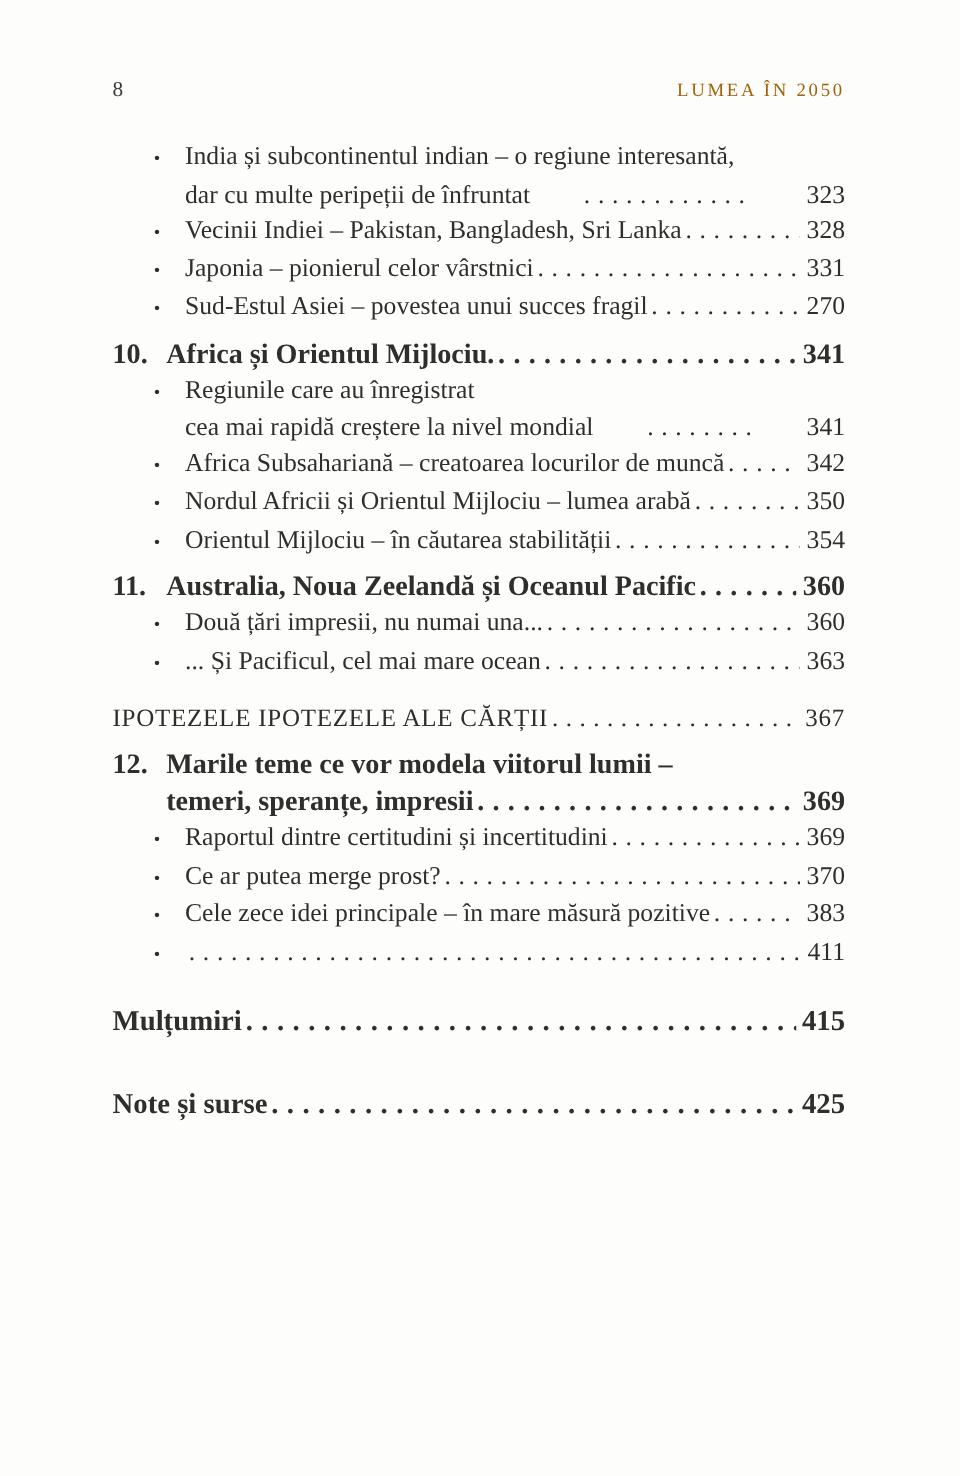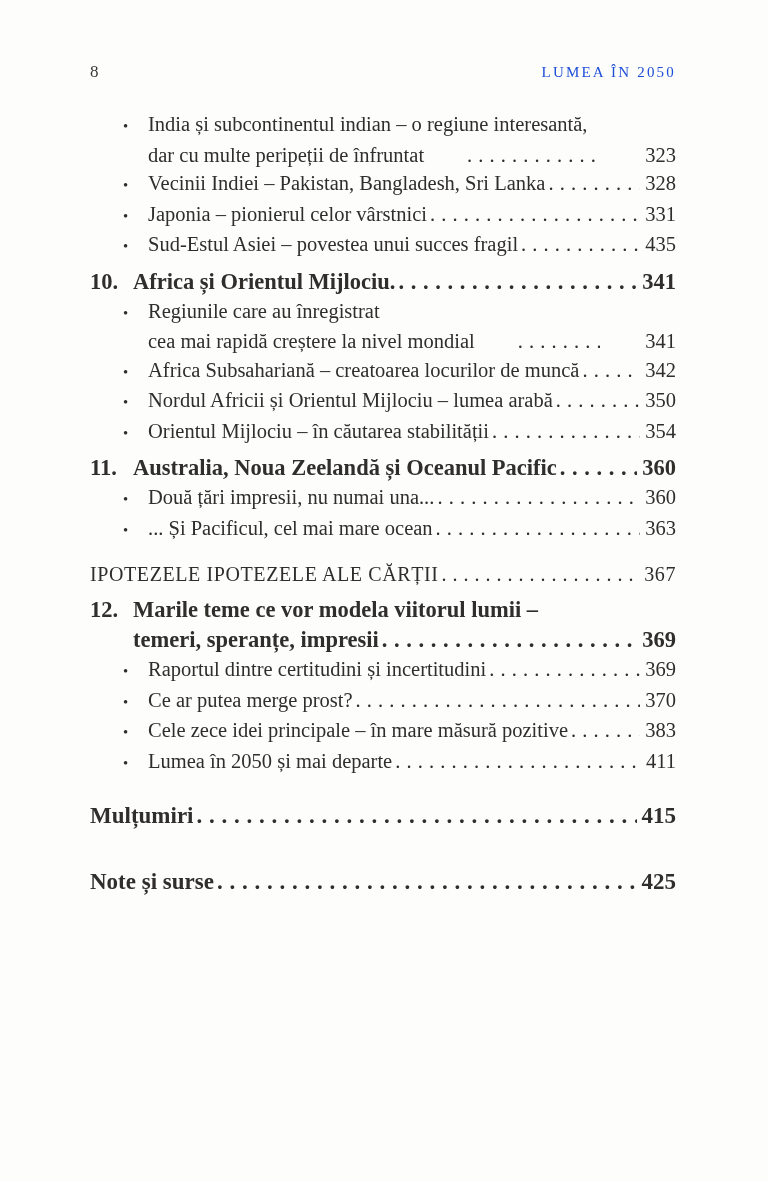--- a/index.html
+++ b/index.html
@@ -19,21 +19,21 @@
     display: flex;
     justify-content: space-between;
     align-items: baseline;
     line-height: 24px;
     margin-bottom: 26px;
   }
   .folio { font-size: 17px; color: #3a3936; }
   .rhead-title {
     font-size: 15px;
     letter-spacing: 2.2px;
-    color: #1d4ed8;
+    color: #a16207;
   }
   .toc { font-size: 20.5px; line-height: 28.5px; }
   .entry { }
   .line { display: flex; align-items: baseline; }
   
   .bullet .line { padding-left: 33px; }
   .bullet .l2 { padding-left: 58px; gap: 40px; }
   .bmark {
     flex: none;
     width: 25px;
@@ -121,21 +121,21 @@
         <span class="leader"></span>
         <span class="pnum">331</span>
       </div>
     </div>
 
     <div class="entry bullet">
       <div class="line">
         <span class="bmark">•</span>
         <span class="etext">Sud-Estul Asiei – povestea unui succes fragil</span>
         <span class="leader"></span>
-        <span class="pnum">435</span>
+        <span class="pnum">270</span>
       </div>
     </div>
 
     <div class="entry chapter">
       <div class="line">
         <span class="cnum">10.</span>
         <span class="etext">Africa și Orientul Mijlociu.</span>
         <span class="leader"></span>
         <span class="pnum">341</span>
       </div>
@@ -250,21 +250,20 @@
         <span class="bmark">•</span>
         <span class="etext">Cele zece idei principale – în mare măsură pozitive</span>
         <span class="leader"></span>
         <span class="pnum">383</span>
       </div>
     </div>
 
     <div class="entry bullet">
       <div class="line">
         <span class="bmark">•</span>
-        <span class="etext">Lumea în 2050 și mai departe</span>
         <span class="leader"></span>
         <span class="pnum">411</span>
       </div>
     </div>
 
     <div class="entry backmatter">
       <div class="line">
         <span class="etext">Mulțumiri</span>
         <span class="leader"></span>
         <span class="pnum">415</span>

